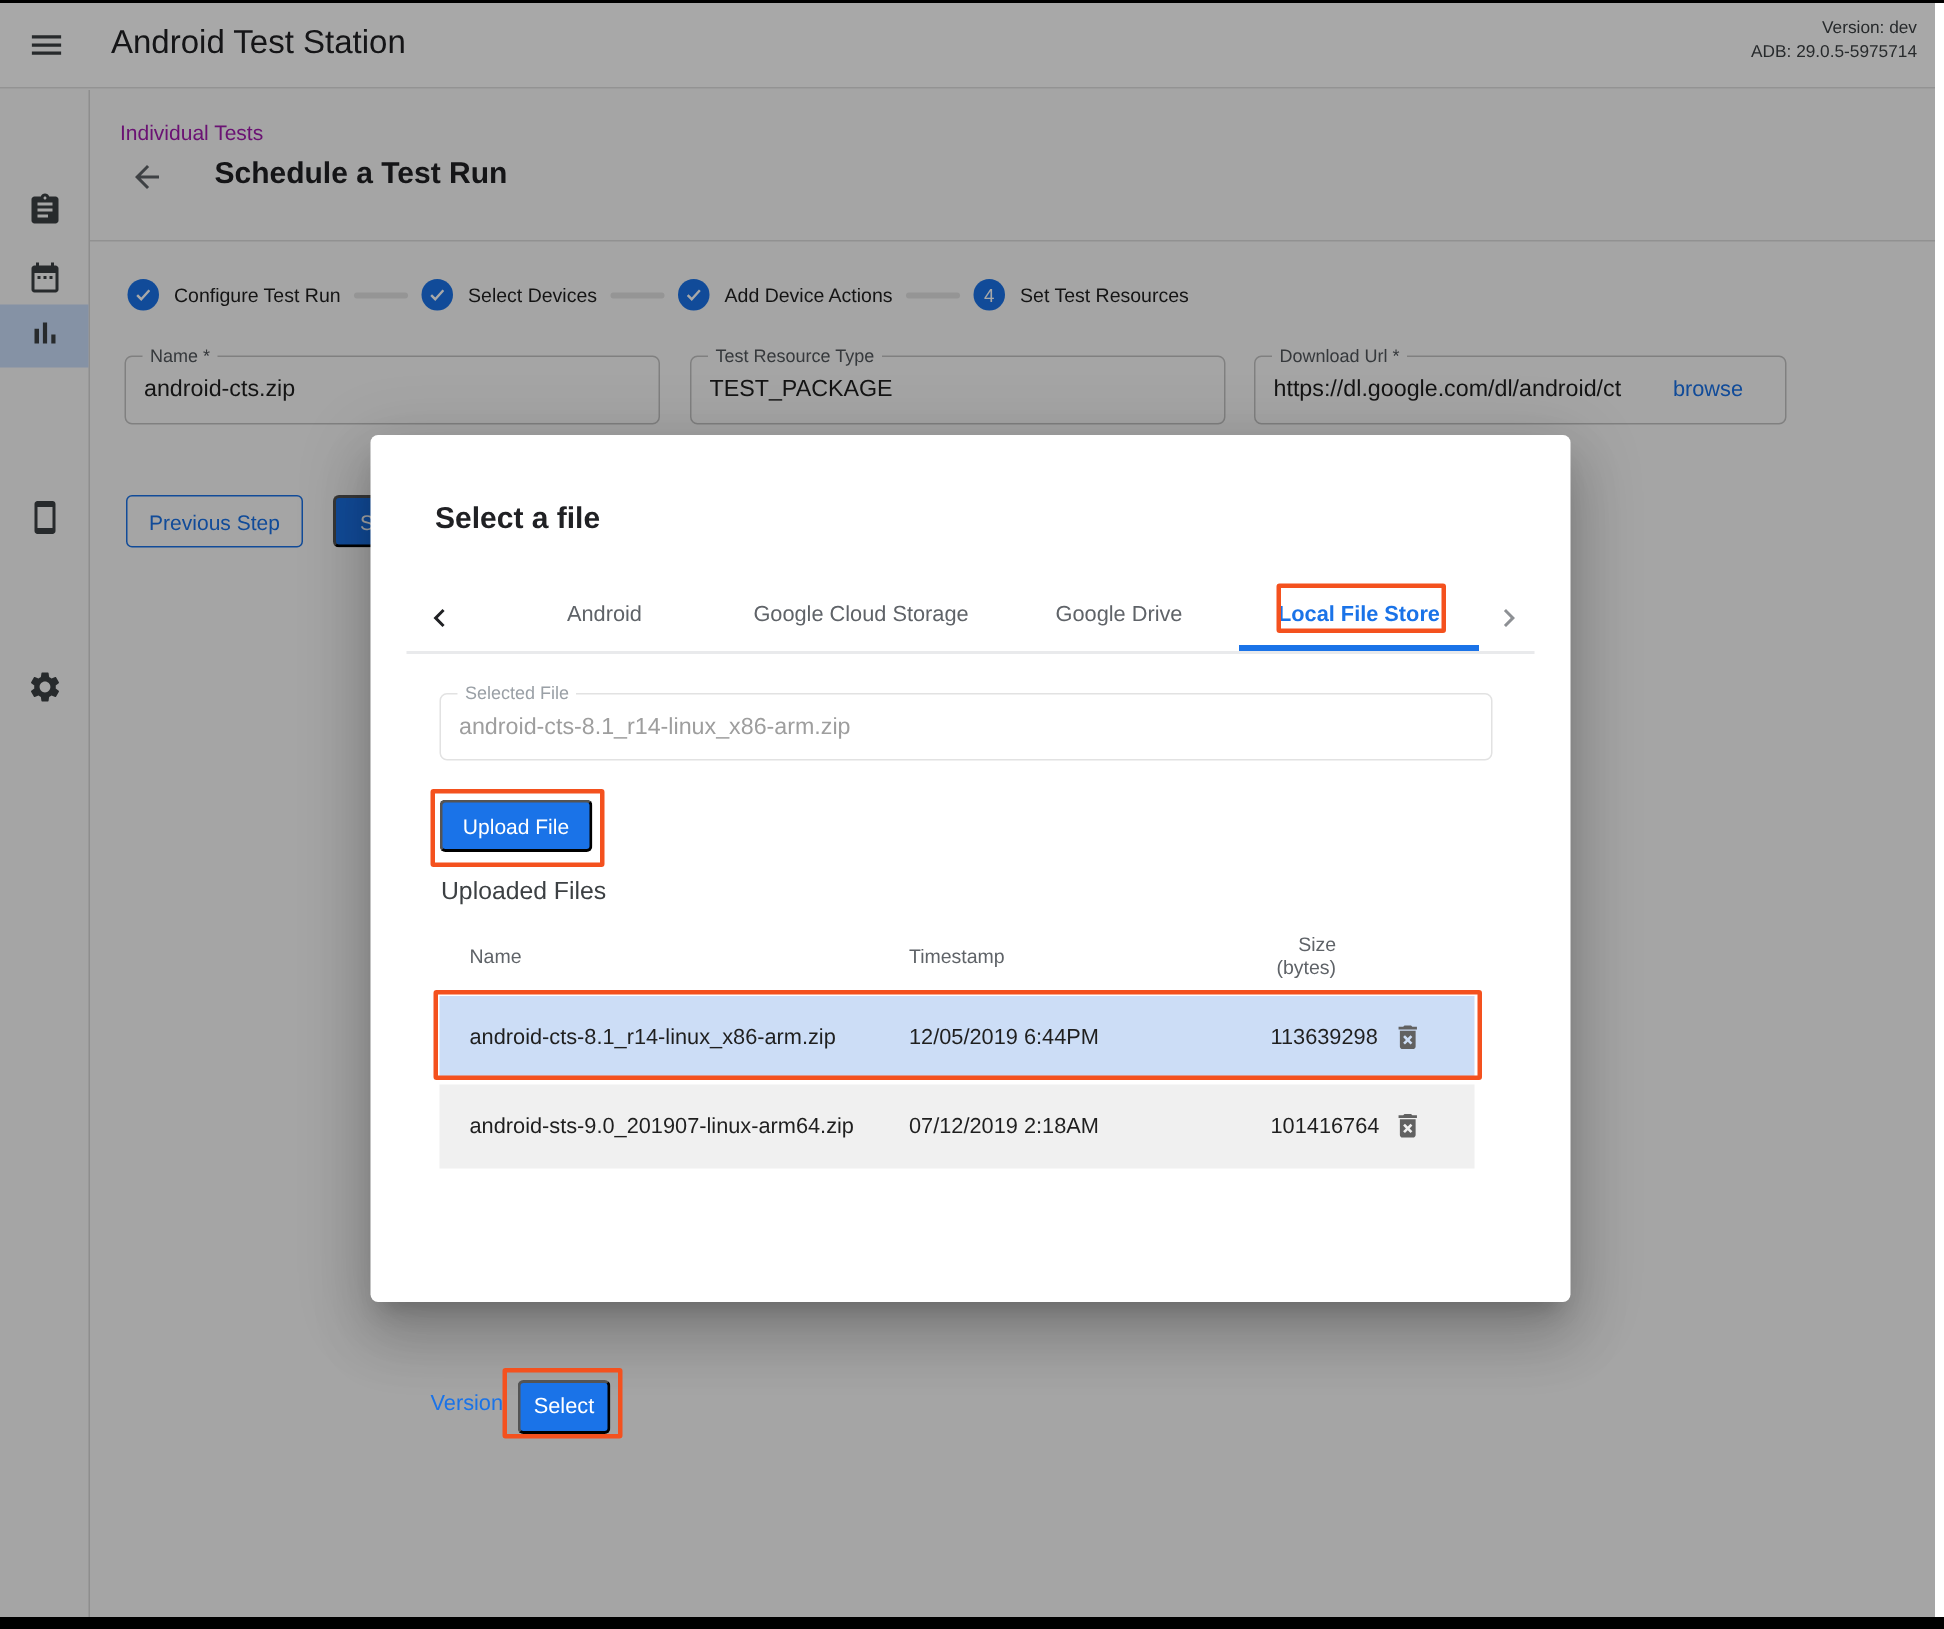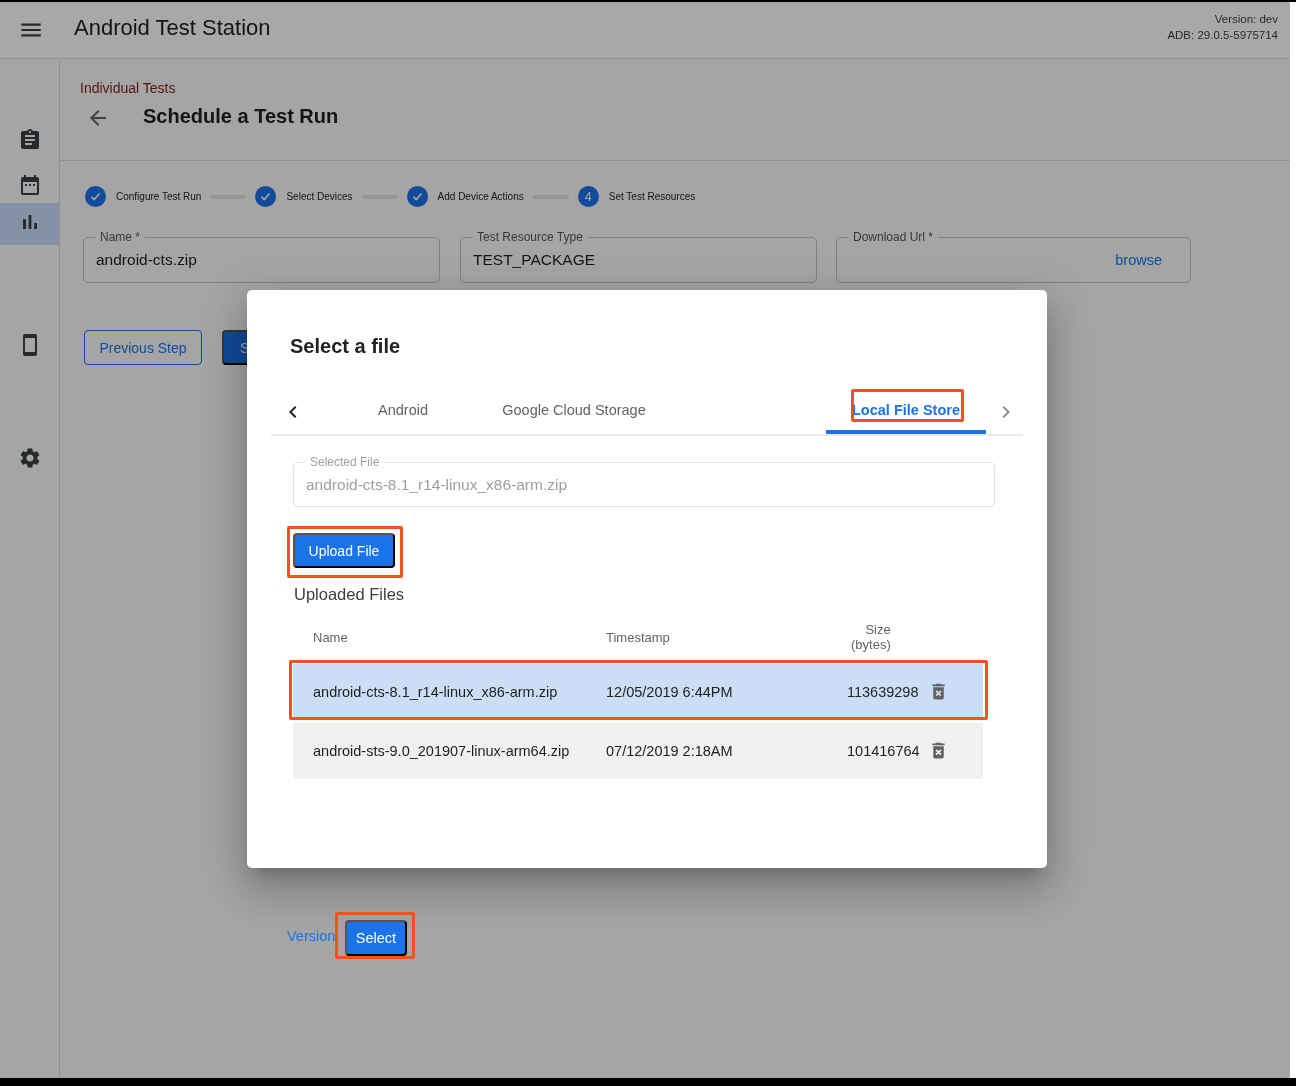--- a/index.html
+++ b/index.html
@@ -17,31 +17,31 @@
   .hamburger { left:18px; top:17px; width:26px; height:26px; color:#3c4043; cursor:pointer; }
   .appbar-title { left:74px; top:15px; font-size:22px; color:#202124; }
   .version-block { right:12px; top:11px; text-align:right; font-size:11.5px; line-height:16px; color:#3c4043; }
 
   
   .sidebar { left:0; top:60px; width:60px; height:1018px; background:#fafafa; border-right:1px solid #d8d8d8; z-index:1; }
   .nav-item { left:0; width:59px; height:42px; display:flex; align-items:center; justify-content:center; color:#3c4043; cursor:pointer; }
   .nav-item.active { background:#cadefb; }
 
   
-  .breadcrumb { left:80px; top:80px; font-size:14px; color:#7f1d1d; }
+  .breadcrumb { left:80px; top:80px; font-size:14px; color:#a21caf; }
   .back-btn { left:86px; top:106px; width:24px; height:24px; color:#5f6368; cursor:pointer; }
   .page-title { left:143px; top:105px; font-size:20px; color:#202124; }
   .header-divider { left:60px; top:160px; width:1230px; height:1px; background:#dcdcdc; }
 
   
   .stepper { left:85px; top:186px; display:flex; align-items:center; gap:9px; }
   .step { display:flex; align-items:center; gap:10px; }
   .step-circle { width:21px; height:21px; border-radius:50%; background:#1a73e8; color:#fff;
     display:flex; align-items:center; justify-content:center; font-size:12.5px; flex:none; }
-  .step-label { font-size:10px; color:#1f1f1f; white-space:nowrap; }
+  .step-label { font-size:13px; color:#1f1f1f; white-space:nowrap; }
   .connector { width:36px; height:4px; border-radius:2px; background:#e2e2e2; }
 
   
   .field { height:46px; border:1px solid #c3c3c3; border-radius:5px; }
   .field-label { position:absolute; top:-8px; left:11px; background:#fafafa; padding:0 5px; font-size:12px; color:#52575c; white-space:nowrap; }
   .field-value { position:absolute; left:12px; top:0; line-height:44px; font-size:15.5px; color:#1f1f1f; white-space:nowrap; overflow:hidden; }
   .f-name { left:83px; top:237px; width:357px; }
   .f-type { left:460px; top:237px; width:357px; }
   .f-url  { left:836px; top:237px; width:355px; }
   .f-url .field-value { max-width:252px; }
@@ -205,38 +205,40 @@
 <div class="abs field f-name">
   <span class="field-label">Name *</span>
   <span class="field-value">android-cts.zip</span>
 </div>
 <div class="abs field f-type">
   <span class="field-label">Test Resource Type</span>
   <span class="field-value">TEST_PACKAGE</span>
 </div>
 <div class="abs field f-url">
   <span class="field-label">Download Url *</span>
+  <span class="field-value">https://dl.google.com/dl/android/ct</span>
   <span class="browse-link">browse</span>
 </div>
 
 <button class="abs btn btn-prev">Previous Step</button>
 <button class="abs btn btn-obscured">S</button>
 
 <div class="abs backdrop"></div>
 
 <section class="abs dialog">
   <h3 class="abs dlg-title">Select a file</h3>
 
   <span class="abs tab-chevron chev-left">
     <svg viewBox="0 0 24 24" width="24" height="24">
         <path fill="currentColor" d="M15.41 7.41 14 6l-6 6 6 6 1.41-1.41L10.83 12z"></path>
       </svg>
   </span>
   <div class="abs tab-cell" style="left:76px">Android</div>
   <div class="abs tab-cell" style="left:247px">Google Cloud Storage</div>
+  <div class="abs tab-cell" style="left:419px">Google Drive</div>
   <div class="abs tab-cell active" style="left:579px">Local File Store</div>
   <div class="abs tabs-underline"></div>
   <div class="abs ink-bar"></div>
   <span class="abs tab-chevron chev-right">
     <svg viewBox="0 0 24 24" width="24" height="24">
         <path fill="currentColor" d="M8.59 16.59 10 18l6-6-6-6-1.41 1.41L13.17 12z"></path>
       </svg>
   </span>
 
   <div class="abs field sel-field">

